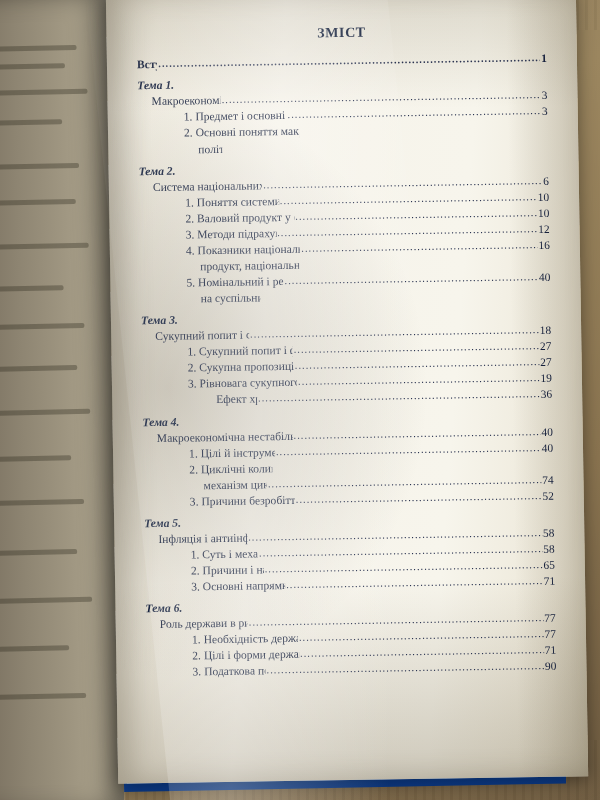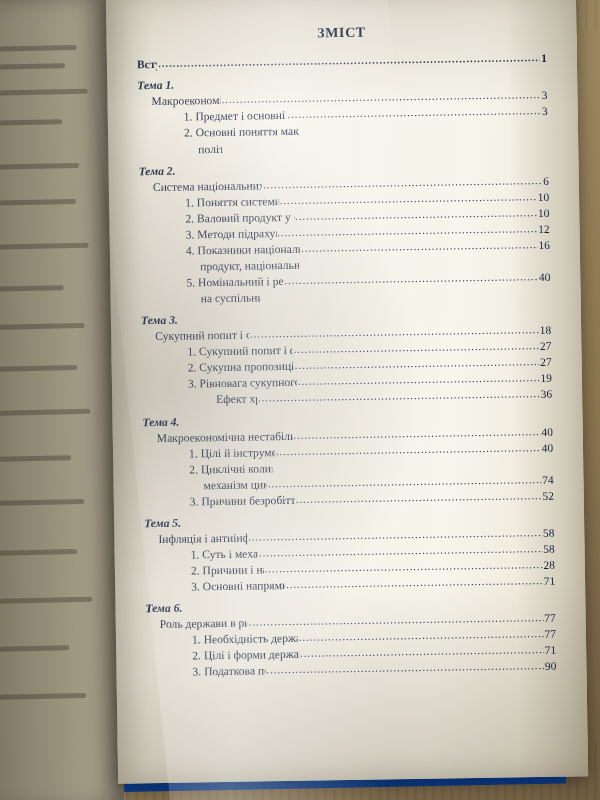--- a/index.html
+++ b/index.html
@@ -335,21 +335,21 @@
             <span class="pg">58</span>
           </div>
           <div class="row item">
             <span class="txt">1. Суть і механізми інфляції</span>
             <span class="dots">................................................................................................................................................................</span>
             <span class="pg">58</span>
           </div>
           <div class="row item">
             <span class="txt">2. Причини і наслідки інфляції</span>
             <span class="dots">................................................................................................................................................................</span>
-            <span class="pg">28</span>
+            <span class="pg">65</span>
           </div>
           <div class="row item">
             <span class="txt">3. Основні напрямки боротьби з інфляцією</span>
             <span class="dots">................................................................................................................................................................</span>
             <span class="pg">71</span>
           </div>
           <div class="row theme">
             <span class="txt">Тема 6.</span>
           </div>
           <div class="row section">

